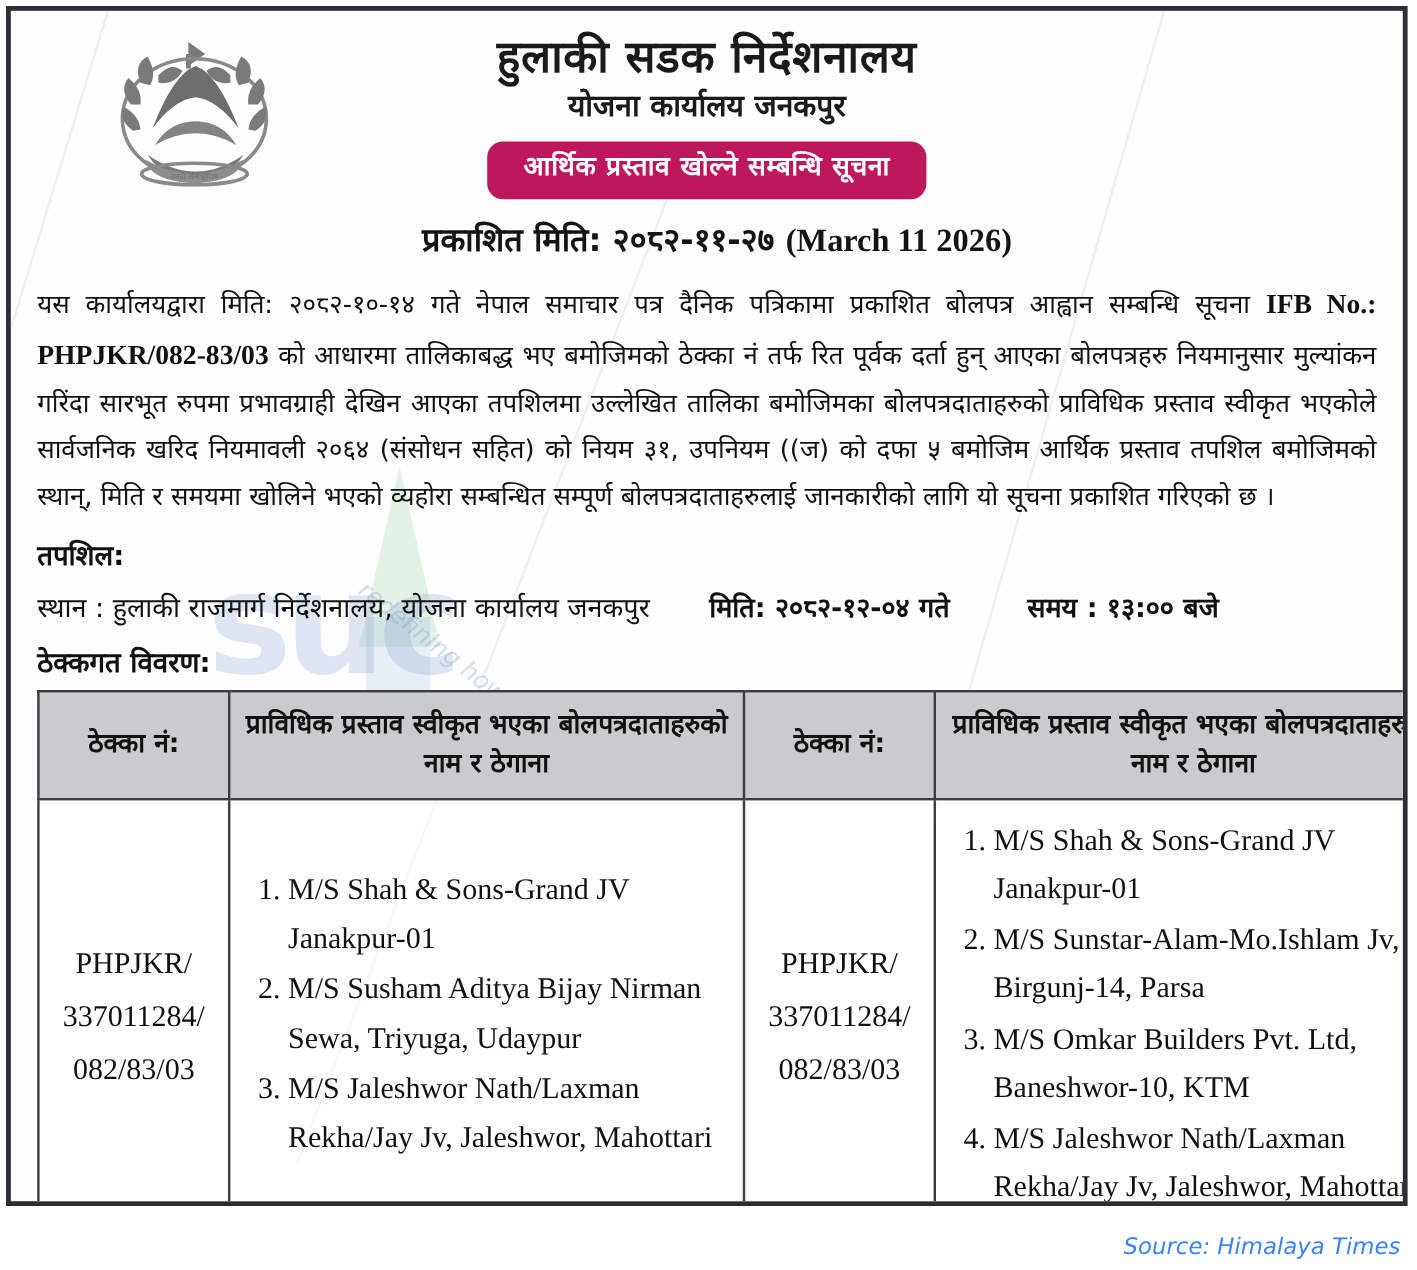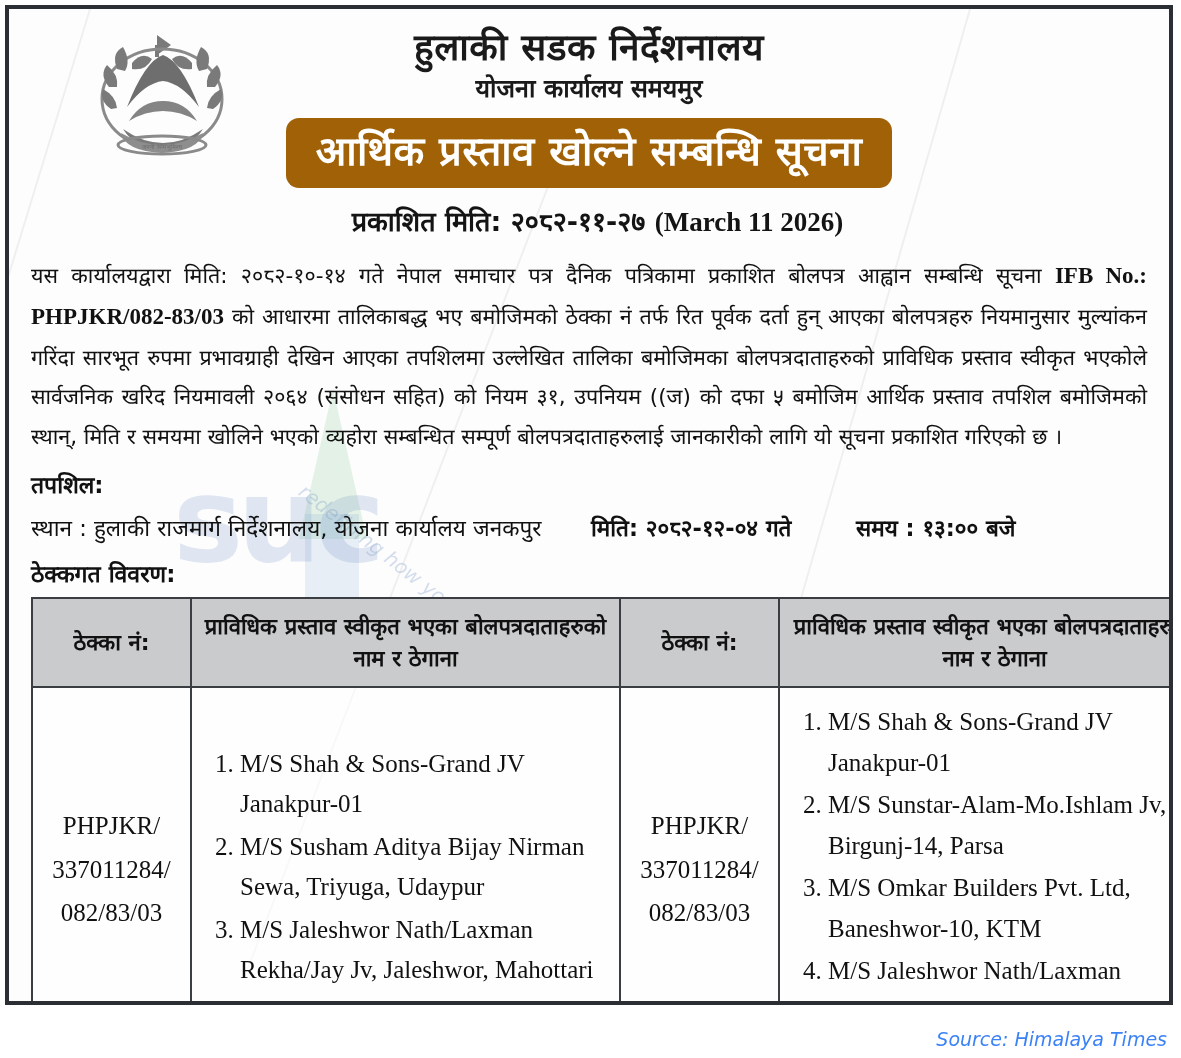--- a/index.html
+++ b/index.html
@@ -101,26 +101,26 @@
     font-weight:700;
     color:#1a1a1a;
     margin:4px 0 0 0;
     line-height:1.2;
   }
   .banner-wrap{
     display:flex;justify-content:center;
     margin-top:14px;
   }
   .banner{
-    background:#a16207;
+    background:#be185d;
     color:#ffffff;
     border-radius:13px;
     padding:9px 30px 13px 30px;
     font-family:"DejaVu Sans","Liberation Sans",sans-serif;
-    font-size:40px;
+    font-size:22px;
     font-weight:700;
     line-height:1.2;
     letter-spacing:.5px;
   }
   .pubdate{
     margin-top:14px;
     font-size:27px;
     font-weight:700;
     font-family:"DejaVu Sans","Liberation Sans",sans-serif;
     color:#141414;
@@ -264,21 +264,21 @@
           <path d="M40 78 q18 -46 36 -52 q18 6 36 52 q-18 -24 -36 -26 q-18 2 -36 26 z" fill="#6e6e6e"></path>
           <path d="M42 92 q12 -20 34 -20 q22 0 34 20 q-16 -10 -34 -10 q-18 0 -34 10 z" fill="#848484"></path>
           <path d="M36 100 q20 14 40 14 q20 0 40 -14 q-14 22 -40 22 q-26 0 -40 -22 z" fill="#7a7a7a"></path>
           <path d="M34 104 q40 24 82 0 q-4 18 -41 20 q-37 -2 -41 -20 z" fill="#8e8e8e"></path>
           <ellipse cx="75" cy="116" rx="44" ry="9" fill="none" stroke="#8a8a8a" stroke-width="3"></ellipse>
           <text x="75" y="120" font-size="6" text-anchor="middle" fill="#6e6e6e" font-family="DejaVu Sans, sans-serif">जननी जन्मभूमिश्च</text>
         </g>
       </svg>
 
       <div class="org-title">हुलाकी सडक निर्देशनालय</div>
-      <div class="org-sub">योजना कार्यालय समयमुर</div>
+      <div class="org-sub">योजना कार्यालय जनकपुर</div>
 
       <div class="banner-wrap">
         <div class="banner">आर्थिक प्रस्ताव खोल्ने सम्बन्धि सूचना</div>
       </div>
 
       <div class="pubdate">
         <span>प्रकाशित मिति: २०८२-११-२७</span>
         <span class="en">(March 11 2026)</span>
       </div>
     </div>

